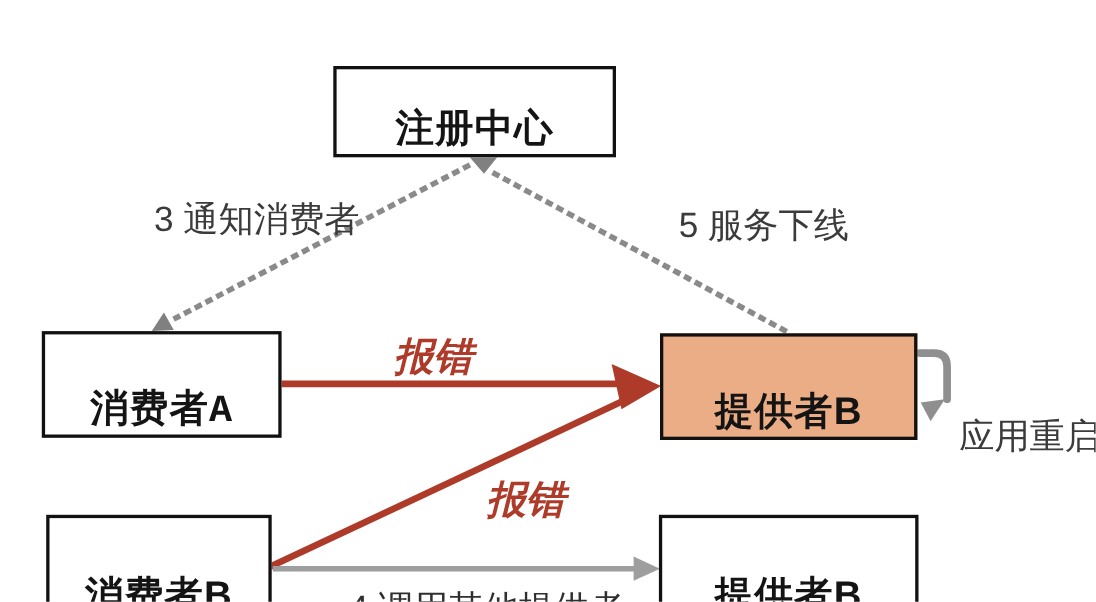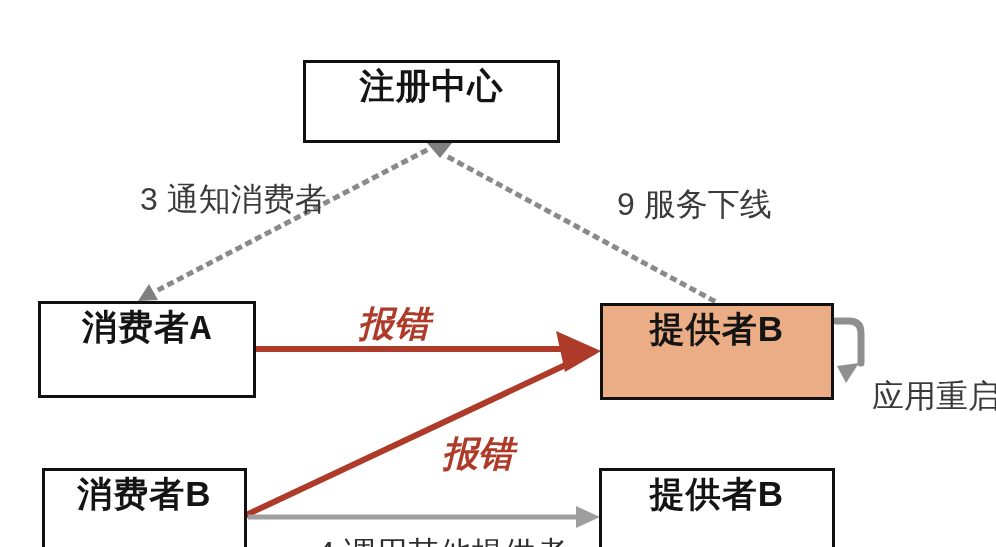--- a/index.html
+++ b/index.html
@@ -19,21 +19,21 @@
     overflow:hidden;
     font-family:"Liberation Sans","DejaVu Sans",sans-serif;
   }
   .wires{
     position:absolute;left:0;top:0;width:996px;height:547px;
   }
   .node{
     position:absolute;
     background:#ffffff;
     border:3px solid var(--border);
-    display:flex;align-items:flex-start;justify-content:center;
+    display:flex;align-items:flex-end;justify-content:center;
     font-size:35px;font-weight:700;color:#141414;
     letter-spacing:1px;
   }
   .node--registry{left:303px;top:60px;width:257px;height:83px;}
   .node--consumer-a{left:38px;top:301px;width:218px;height:97px;font-family:Liberation Mono, monospace;}
   .node--provider-b-active{left:600px;top:303px;width:234px;height:97px;background:var(--provider-fill);}
   .node--consumer-b{left:42px;top:468px;width:205px;height:100px;}
   .node--provider-b-standby{left:599px;top:468px;width:236px;height:100px;}
   .edge-label{
     position:absolute;
@@ -88,21 +88,21 @@
 <div class="node node--consumer-b">
   <span>消费者B</span>
 </div>
 
 <div class="node node--provider-b-standby">
   <span>提供者B</span>
 </div>
 
 <div class="edge-label edge-label--notify">3 通知消费者</div>
 
-<div class="edge-label edge-label--offline">9 服务下线</div>
+<div class="edge-label edge-label--offline">5 服务下线</div>
 
 <div class="edge-label edge-label--error edge-label--error-a">报错</div>
 
 <div class="edge-label edge-label--error edge-label--error-b">报错</div>
 
 <div class="edge-label edge-label--restart">应用重启</div>
 
 <div class="edge-label edge-label--call-other">4 调用其他提供者</div>
 
 </body></html>

